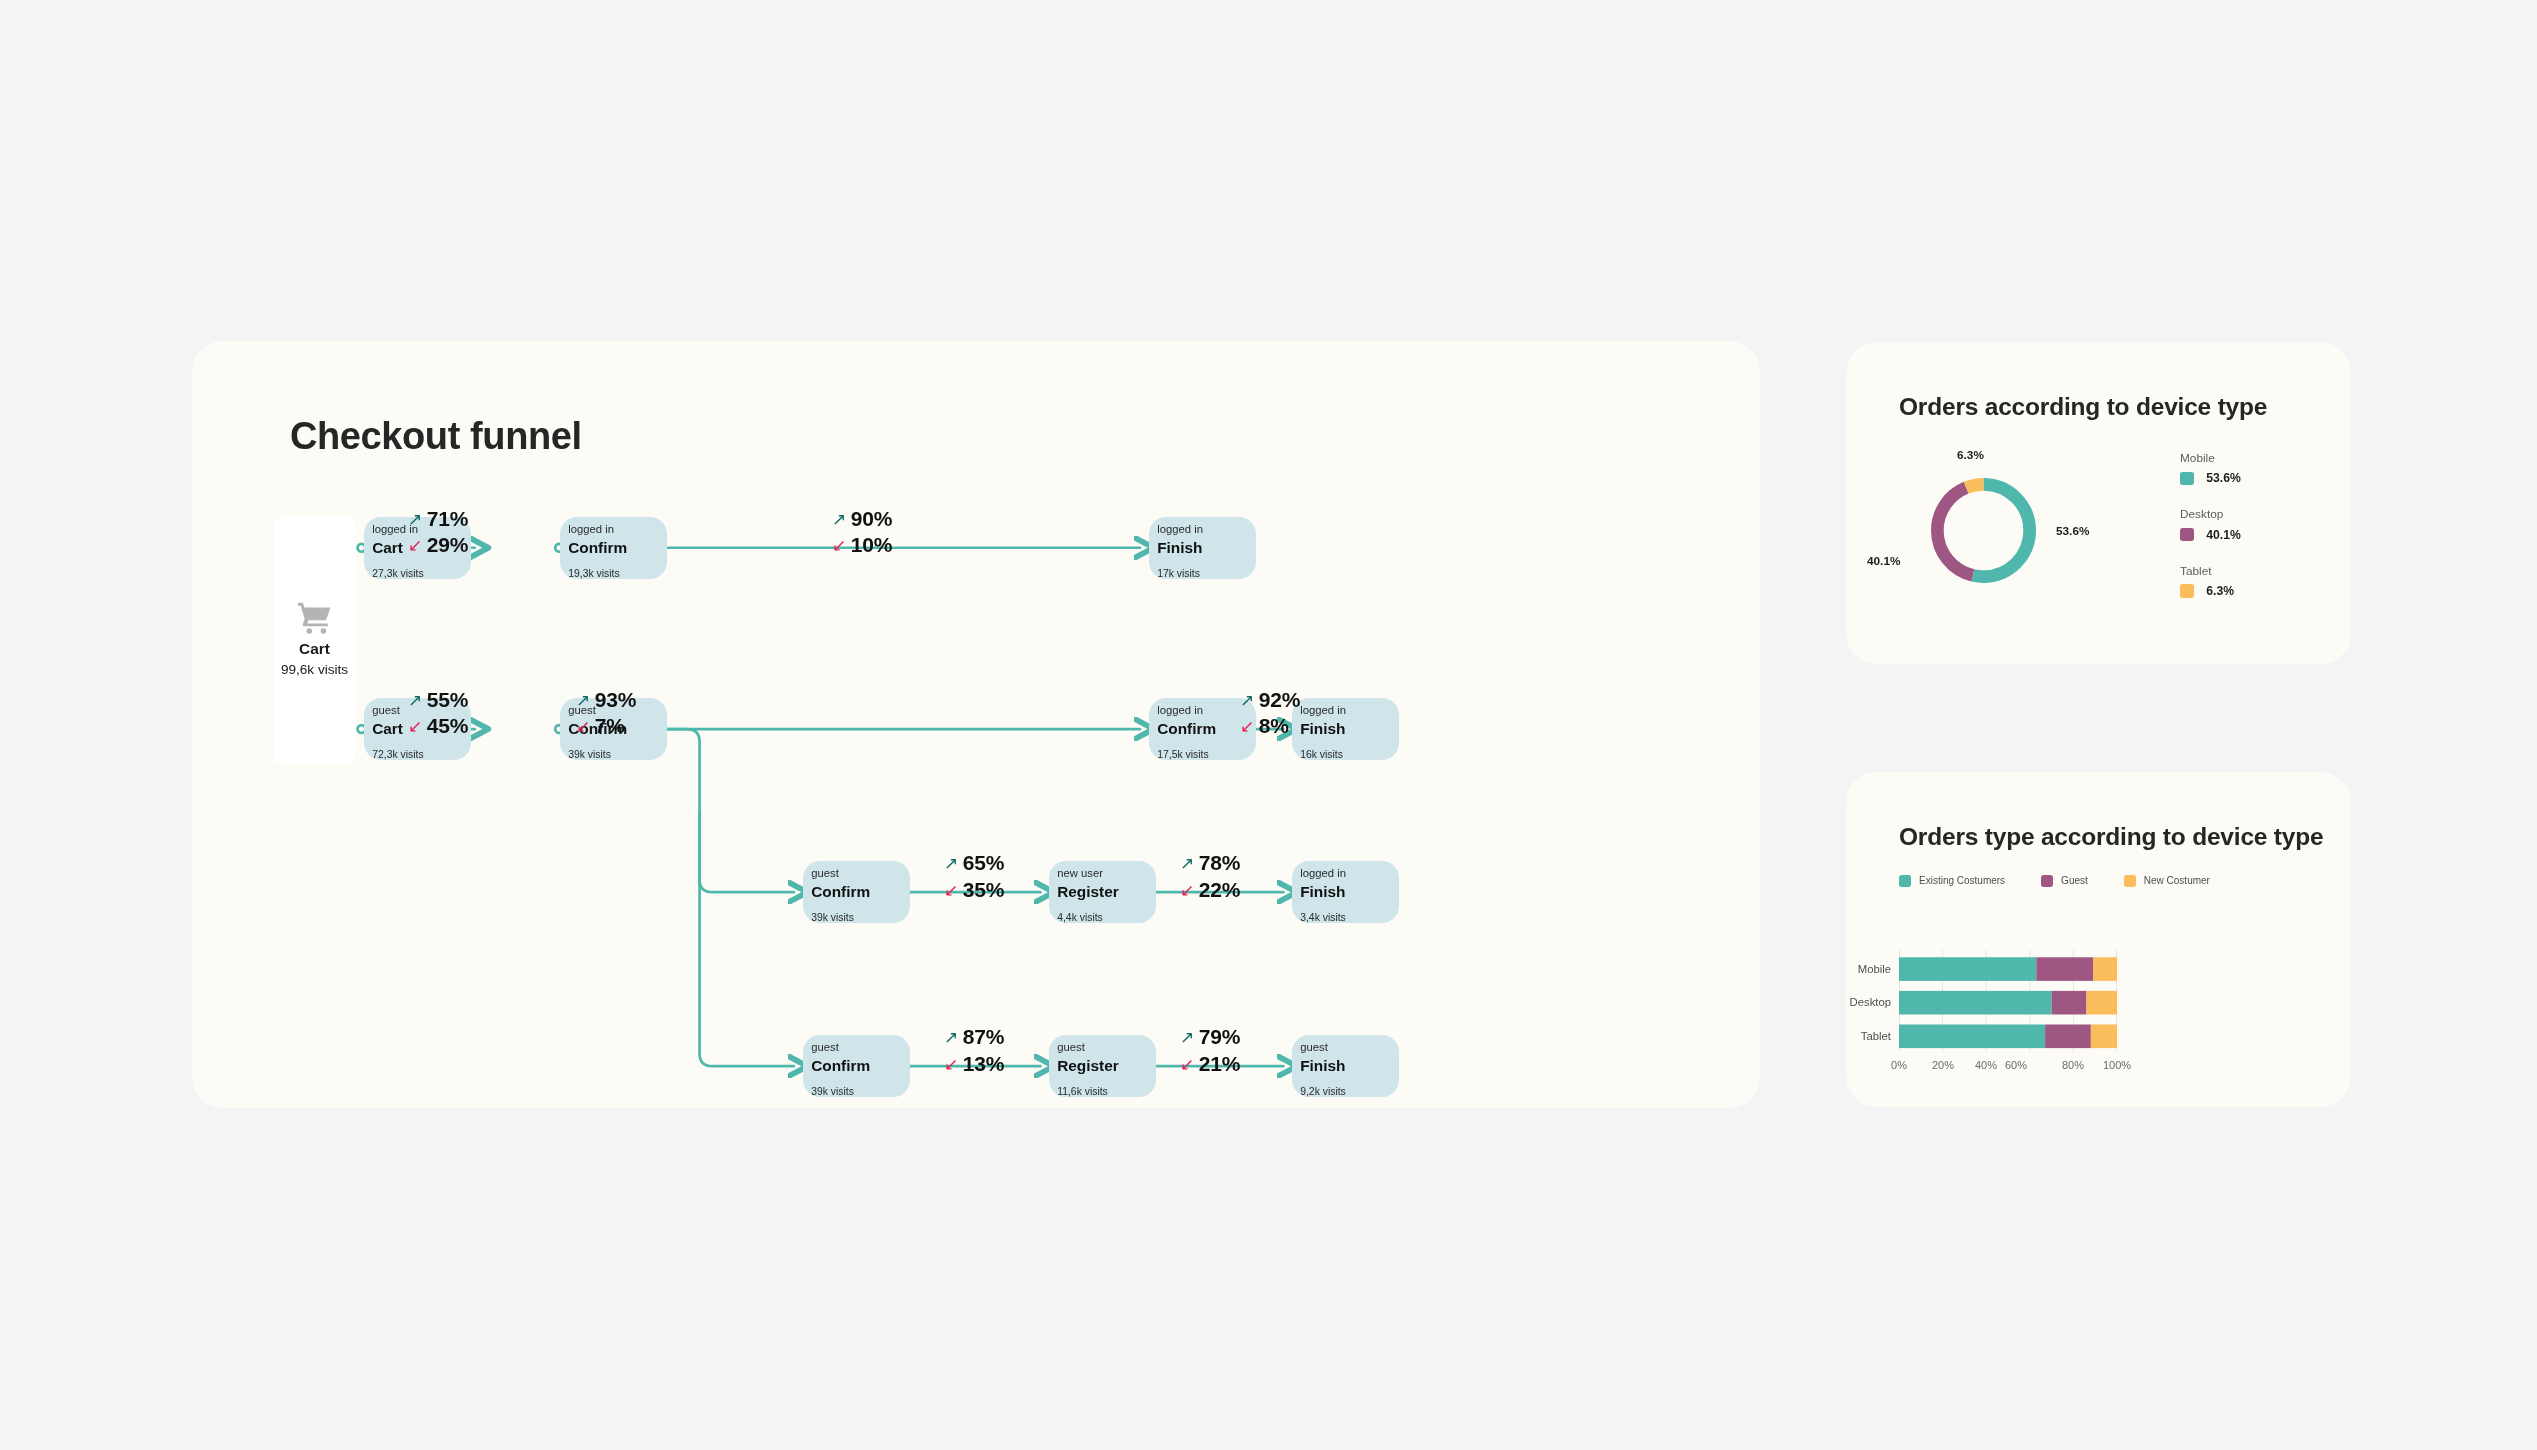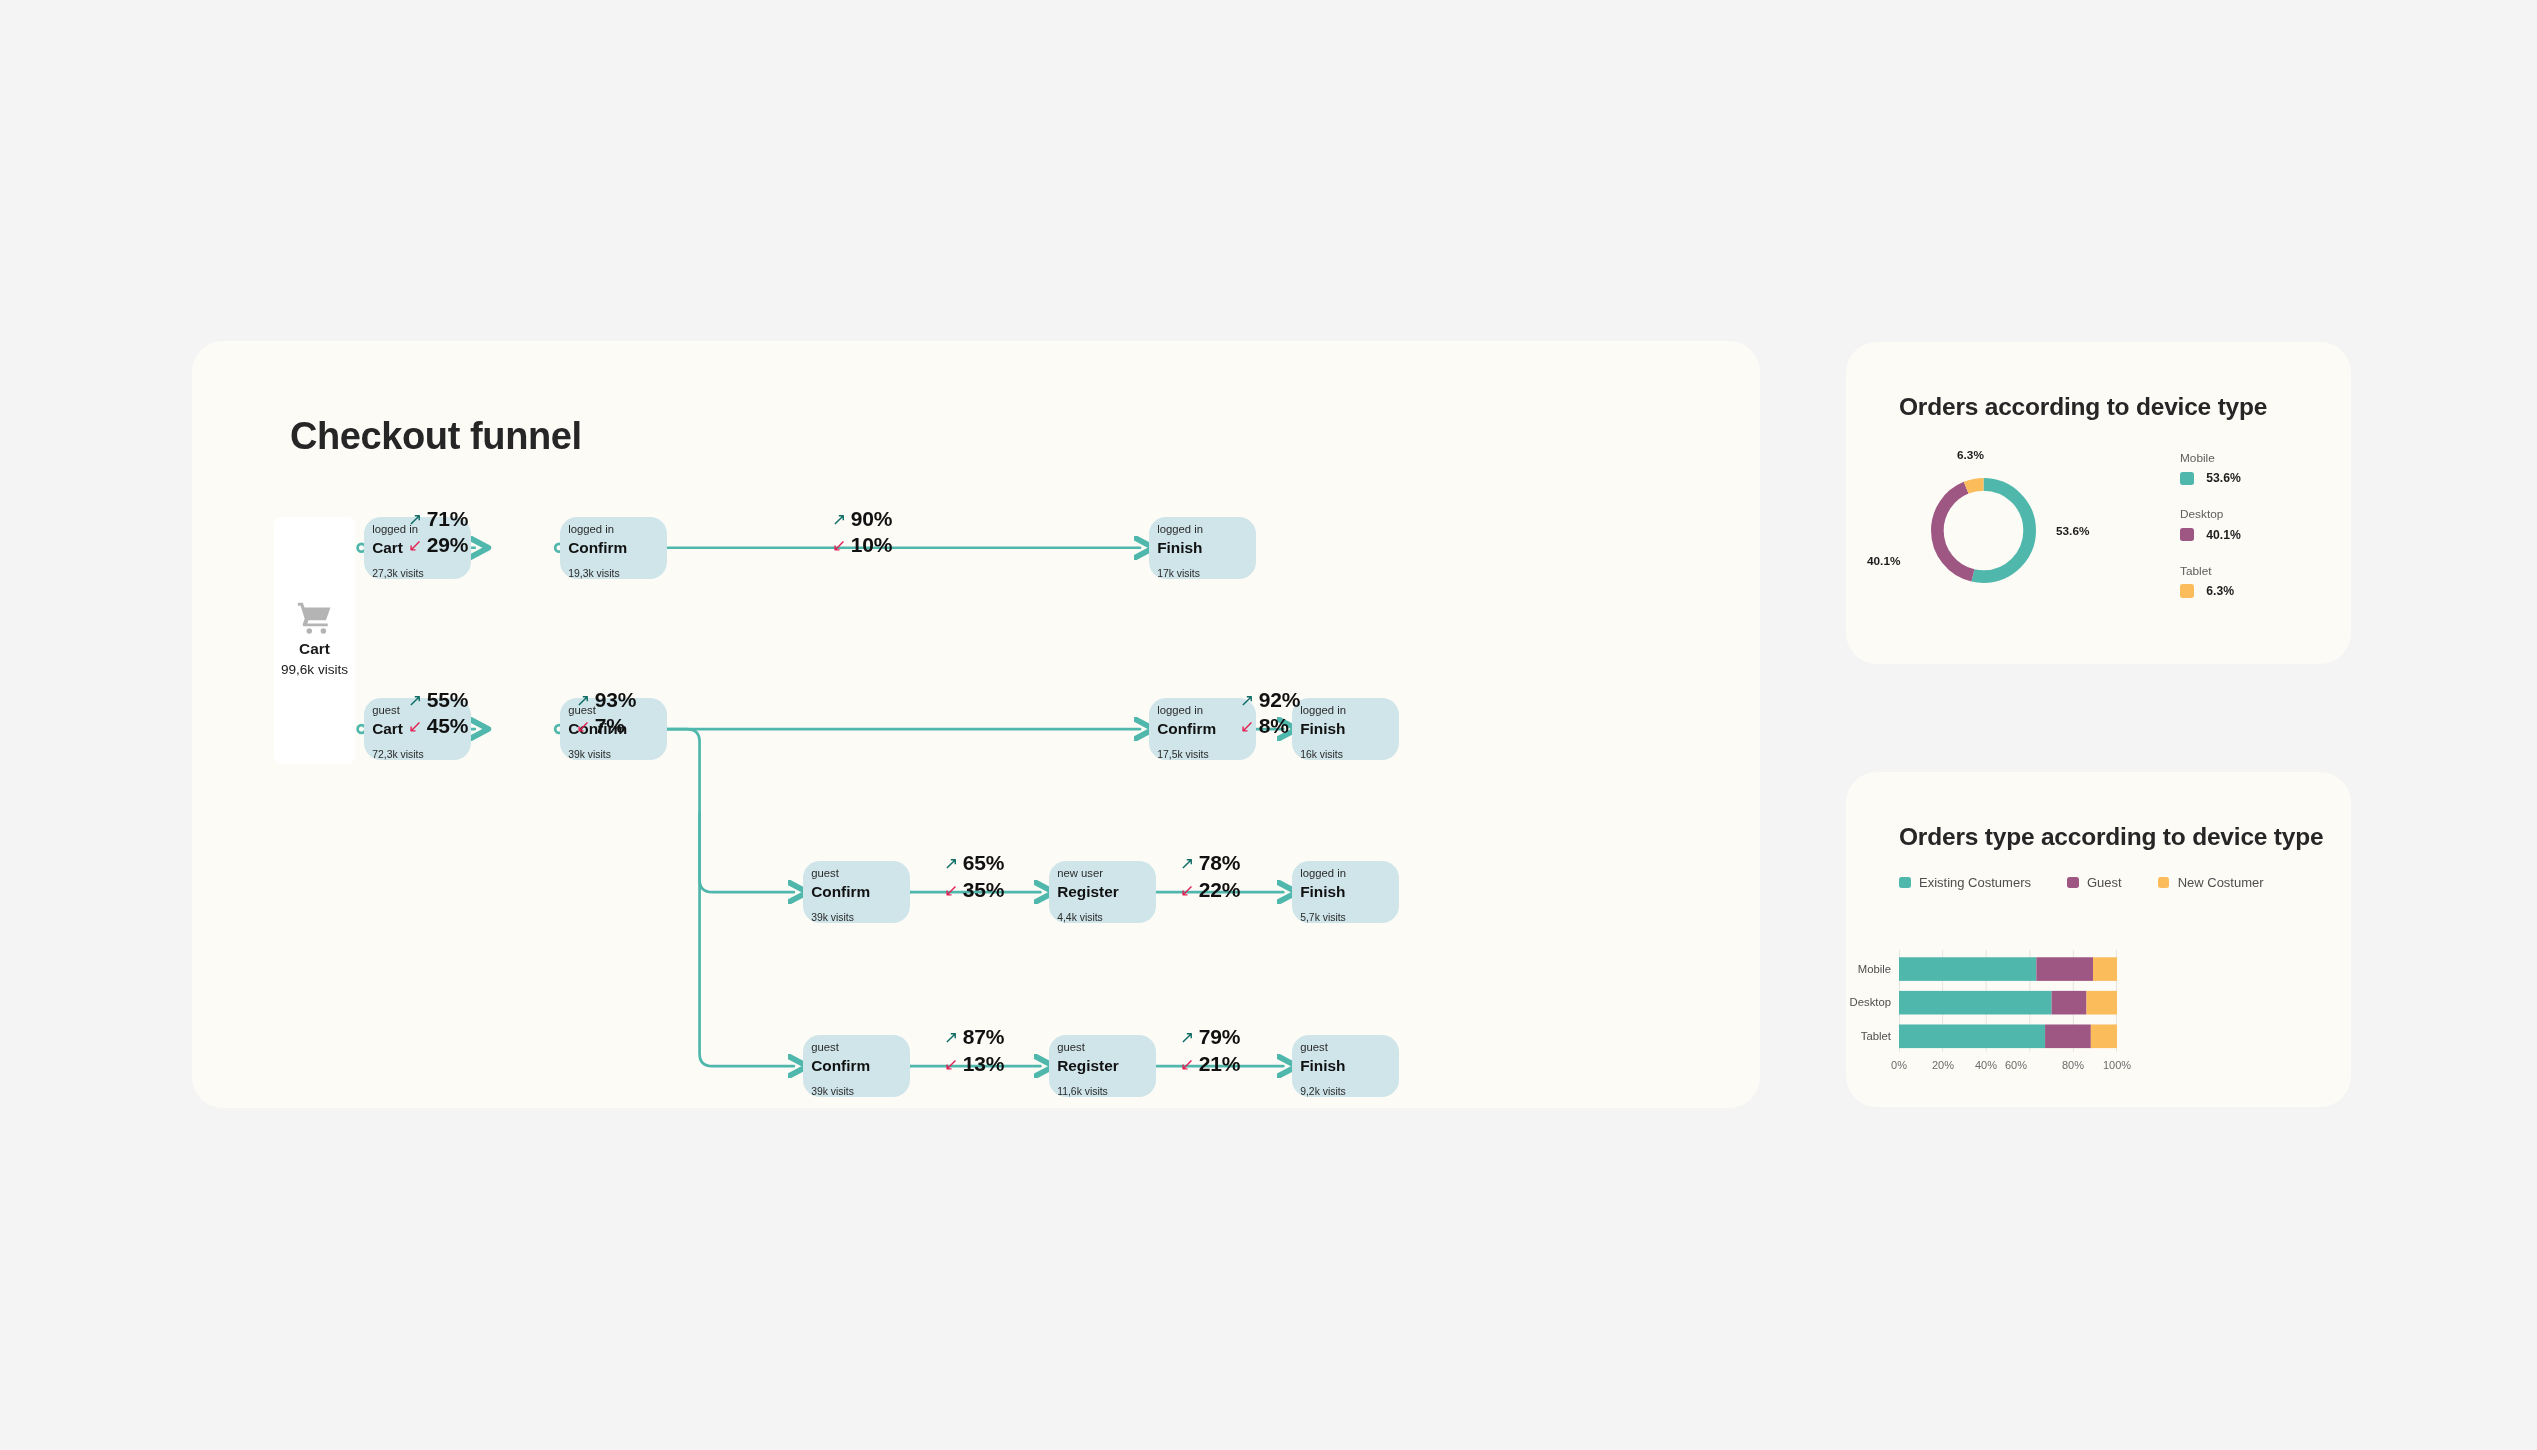--- a/index.html
+++ b/index.html
@@ -70,21 +70,21 @@
   .lg-name{ font-size:11.8px; color:#5d5d5d; margin-bottom:6.3px;}
   .lg-row{ display:flex; align-items:center; }
   .lg-swatch{ width:13.6px;height:13.6px;border-radius:2.7px;margin-right:12.7px;}
   .lg-val{ font-size:12.2px;font-weight:bold;color:#1d1d1d;}
 
   
   #bar-card{ left:1846px; top:772px; width:505px; height:335px; }
   #bar-legend{ position:absolute; left:53px; top:103px; display:flex; align-items:center;}
   .blg{ display:flex;align-items:center;margin-right:36px;}
   .blg-sw{ width:11.8px;height:11.8px;border-radius:2.7px;margin-right:8.2px;}
-  .blg-tx{ font-size:13px;color:#4e4e4e;white-space:nowrap;}
+  .blg-tx{ font-size:10px;color:#4e4e4e;white-space:nowrap;}
   #bar-plot{ position:absolute; left:53px; top:178px; width:417px; height:109px;}
   .bar-rowlabel{ position:absolute; font-size:11.3px; color:#4e4e4e; right:0; }
   .tick-lab{ position:absolute; font-size:11px; color:#6b6b6b; transform:translateX(-50%); }
 </style>
 </head>
 <body>
 
 <div class="card" id="funnel-card">
 
   <div id="funnel-title">Checkout funnel</div>
@@ -182,21 +182,21 @@
     <div class="vis">39k visits</div>
   </div>
   <div class="node" style="left:857px;top:520px">
     <div class="seg">new user</div>
     <div class="ttl">Register</div>
     <div class="vis">4,4k visits</div>
   </div>
   <div class="node" style="left:1100px;top:520px">
     <div class="seg">logged in</div>
     <div class="ttl">Finish</div>
-    <div class="vis">5,7k visits</div>
+    <div class="vis">3,4k visits</div>
   </div>
 
   <div class="node" style="left:611px;top:694px">
     <div class="seg">guest</div>
     <div class="ttl">Confirm</div>
     <div class="vis">39k visits</div>
   </div>
   <div class="node" style="left:857px;top:694px">
     <div class="seg">guest</div>
     <div class="ttl">Register</div>

